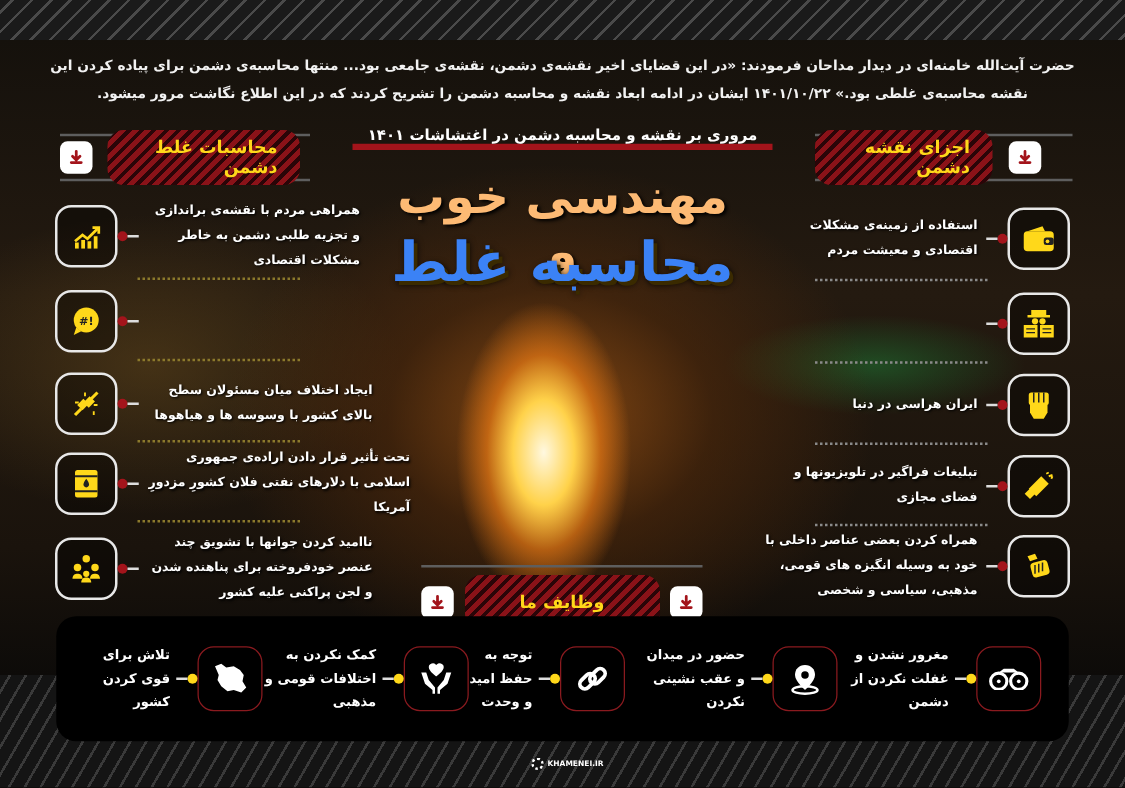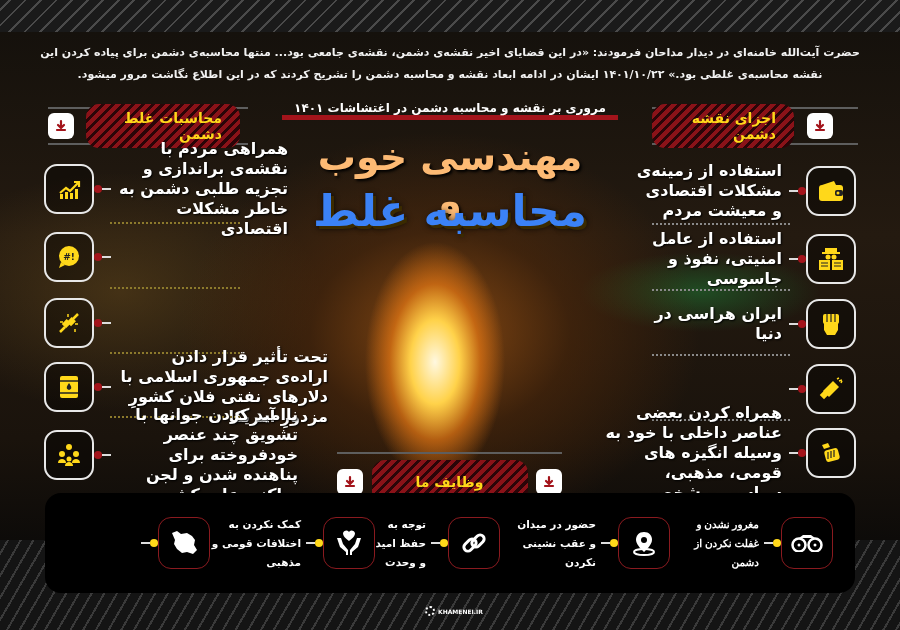--- a/index.html
+++ b/index.html
@@ -73,21 +73,21 @@
     display: flex; align-items: center; justify-content: center;
     background: rgba(0,0,0,0.35);
     flex: 0 0 auto;
   }
   .connector { position: relative; width: 18px; height: 10px; flex: 0 0 auto; }
   .connector .dot {
     position: absolute; top: 1px; width: 8px; height: 8px; border-radius: 50%; background: #a3141b;
   }
   .connector .line { position: absolute; top: 4px; height: 2px; width: 9px; background: #ddd; }
   .item-text {
-    direction: rtl; font-size: 16px; font-weight: bold; line-height: 20px; color: #fff;
+    direction: rtl; font-size: 10px; font-weight: bold; line-height: 20px; color: #fff;
     text-shadow: 1px 1px 2px #000;
   }
   .dotsep {
     position: absolute; height: 0; border-top: 2px dotted #8a8a8a;
   }
   .dotsep.yellow { border-top-color: #8c7a2c; }
 
   
   .tasks-panel {
     position: absolute; left: 45px; top: 493px; width: 810px; height: 100px;
@@ -160,21 +160,20 @@
         <circle cx="10" cy="10" r="2.5" fill="#ffd81a"></circle>
         <circle cx="16" cy="10" r="2.5" fill="#ffd81a"></circle>
         <path d="M1 13h11v10H1zM14 13h11v10H14z" fill="#ffd81a"></path>
         <path d="M3 16h7M3 19h7M16 16h7M16 19h7" stroke="#222" stroke-width="1"></path>
       </svg>
   </div>
   <div class="connector">
       <span class="dot" style="right:0"></span>
       <span class="line" style="right:8px"></span>
     </div>
-  <div class="item-text" style="width:130px; margin-right:6px;">استفاده از عامل امنیتی، نفوذ و جاسوسی</div>
 </div>
 <div class="dotsep" style="left:652px; top:289px; width:138px;"></div>
 
 <div class="item" style="right:44px; top:293px; flex-direction:row-reverse;">
   <div class="icon-box">
     <svg width="20" height="24" viewBox="0 0 20 24">
         <rect x="2" y="2" width="16" height="10" rx="2" fill="#ffd81a"></rect>
         <path d="M6 2v8M10 2v8M14 2v8" stroke="#222" stroke-width="1.2"></path>
         <path d="M3 11h14v7l-3 5H6l-3-5z" fill="#ffd81a"></path>
       </svg>
@@ -192,20 +191,21 @@
     <svg width="24" height="24" viewBox="0 0 24 24">
         <path d="M4 14l10-10 6 6-10 10z" fill="#ffd81a"></path>
         <rect x="2" y="15" width="6" height="6" transform="rotate(-45 5 18)" fill="#ffd81a"></rect>
         <path d="M18 2l2-1M22 6l1-2M20 4l3-1" stroke="#ffd81a" stroke-width="1.5"></path>
       </svg>
   </div>
   <div class="connector">
       <span class="dot" style="right:0"></span>
       <span class="line" style="right:8px"></span>
     </div>
+  <div class="item-text" style="width:150px; margin-right:6px;">تبلیغات فراگیر در تلویزیونها و فضای مجازی</div>
 </div>
 <div class="dotsep" style="left:652px; top:419px; width:138px;"></div>
 
 <div class="item" style="right:44px; top:422px; flex-direction:row-reverse;">
   <div class="icon-box">
     <svg width="22" height="24" viewBox="0 0 22 24">
         <path d="M2 4l6-2 2 4-6 2z" fill="#ffd81a"></path>
         <rect x="5" y="8" width="14" height="12" rx="3" transform="rotate(-15 12 14)" fill="#ffd81a"></rect>
         <path d="M8 11v7M11 10v7M14 9v7" stroke="#222" stroke-width="1.2"></path>
       </svg>
@@ -257,20 +257,21 @@
         <path d="M3 21l5-5M21 3l-5 5" stroke="#ffd81a" stroke-width="2.5"></path>
         <rect x="6" y="10" width="7" height="6" transform="rotate(-45 9 13)" fill="#ffd81a"></rect>
         <rect x="11" y="8" width="7" height="6" transform="rotate(-45 14 11)" fill="#ffd81a"></rect>
         <path d="M11 3v3M3 11h3M18 21v-3M21 13h-3" stroke="#ffd81a" stroke-width="1.5"></path>
       </svg>
   </div>
   <div class="connector">
       <span class="dot" style="left:0"></span>
       <span class="line" style="left:8px"></span>
     </div>
+  <div class="item-text" style="width:180px; margin-left:6px;">ایجاد اختلاف میان مسئولان سطح بالای کشور با وسوسه ها و هیاهوها</div>
 </div>
 <div class="dotsep yellow" style="left:110px; top:352px; width:130px;"></div>
 
 <div class="item" style="left:44px; top:356px;">
   <div class="icon-box">
     <svg width="22" height="24" viewBox="0 0 22 24">
         <rect x="2" y="1" width="18" height="22" rx="2" fill="#ffd81a"></rect>
         <path d="M2 6h18M2 18h18" stroke="#222" stroke-width="1.5"></path>
         <path d="M11 8c-3 4-3 6 0 7 3-1 3-3 0-7z" fill="#222"></path>
       </svg>
@@ -309,21 +310,21 @@
   </div>
   <div class="pill" style="width:156px;text-align:center;">وظایف ما</div>
   <div class="down-btn">
     <svg width="14" height="14" viewBox="0 0 14 14">
         <path d="M7 2v6M4 6l3 3 3-3M3 11h8" stroke="#a3141b" stroke-width="2.2" fill="none" stroke-linecap="round"></path>
       </svg>
   </div>
 </div>
 
 <div class="tasks-panel">
-  <div class="task" style="right:22px; flex-direction:row-reverse;font-family:Liberation Serif, serif;">
+  <div class="task" style="right:22px; flex-direction:row-reverse;">
     <div class="icon-box">
       <svg width="34" height="18" viewBox="0 0 34 18">
           <circle cx="9" cy="11" r="6.5" fill="none" stroke="#fff" stroke-width="2.5"></circle>
           <circle cx="25" cy="11" r="6.5" fill="none" stroke="#fff" stroke-width="2.5"></circle>
           <path d="M9 4l4-3h8l4 3" fill="#fff"></path>
           <circle cx="9" cy="11" r="1.5" fill="#fff"></circle>
           <circle cx="25" cy="11" r="1.5" fill="#fff"></circle>
         </svg>
     </div>
     <div class="connector">
@@ -379,19 +380,20 @@
   <div class="task" style="right:645px; flex-direction:row-reverse;">
     <div class="icon-box">
       <svg width="30" height="26" viewBox="0 0 30 26">
           <path d="M3 3l5-2 4 3 6-1 5 3 3 4-1 5 3 5-4 4-6-2-5 1-5-4-3-5 1-4z" fill="#fff"></path>
         </svg>
     </div>
     <div class="connector">
         <span class="dot" style="right:0"></span>
         <span class="line" style="right:8px"></span>
       </div>
+    <div class="item-text" style="width:56px; margin-right:4px;">تلاش برای قوی کردن کشور</div>
   </div>
 </div>
 
 <div class="logo">
   <span class="gear"></span>
   <span>KHAMENEI.IR</span>
 </div>
 
 </body></html>

